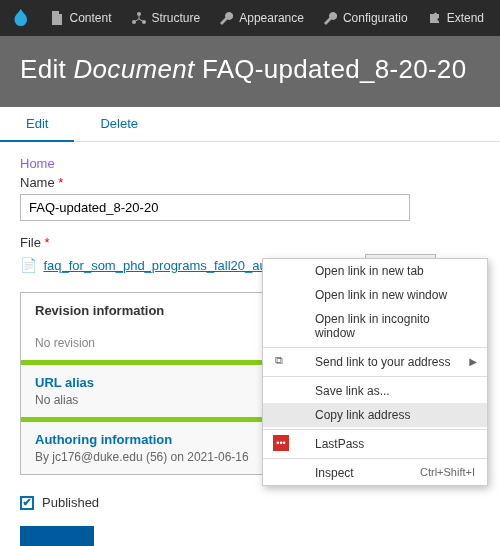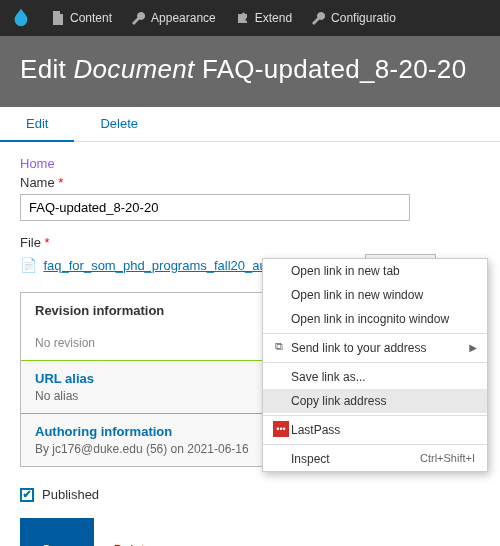--- a/index.html
+++ b/index.html
@@ -20,30 +20,30 @@
 .req{color:#e00}
 .name-input{width:390px;padding:5px 8px;border:1px solid #bbb;font-size:13px;margin-bottom:14px}
 .file-row{display:flex;align-items:center;gap:6px;margin-top:4px}
 .pdf-icon{color:#c00;font-size:14px}
 .file-link{color:#0071b3;text-decoration:underline;font-size:13px;cursor:pointer}
 .remove-btn{margin-left:10px;padding:3px 12px;border:1px solid #bbb;background:#f5f5f5;color:#444;font-size:12px;cursor:pointer}
 .panel{border:1px solid #bbb;margin-top:16px;width:440px}
 .panel-head{padding:10px 14px}
 .panel-head .pt{font-weight:600;font-size:13px}
 .panel-head .ps{color:#888;font-size:12px;margin-top:18px}
-.panel-sec{border-top:1px solid #84cc16;padding:10px 14px;background:#f8f8f8}
+.panel-sec{border-top:5px solid #84cc16;padding:10px 14px;background:#f8f8f8}
 .panel-sec .st{color:#0071b3;font-weight:600;font-size:13px;cursor:pointer}
 .panel-sec .ss{color:#666;font-size:12px;margin-top:3px}
 .published{display:flex;align-items:center;gap:8px;margin-top:20px}
 .checkbox{width:14px;height:14px;border:2px solid #0071b3;display:inline-flex;align-items:center;justify-content:center;color:#0071b3;font-size:11px;font-weight:bold}
 .actions{display:flex;align-items:center;gap:20px;margin-top:16px}
 .save-btn{background:#005a9e;color:#fff;border:none;padding:24px 22px;font-size:13px;cursor:pointer}
 .delete-link{color:#c00;font-size:13px;cursor:pointer}
 .context-menu{position:absolute;top:258px;left:262px;width:226px;background:#fff;border:1px solid #ccc;box-shadow:2px 3px 8px rgba(0,0,0,.25);font-size:12px;color:#333;z-index:10}
-.ctx-item{padding:5px 14px 5px 28px;cursor:default;position:relative}
+.ctx-item{padding:5px 14px 5px 52px;cursor:default;position:relative}
 .ctx-item.sel{background:#e8e8e8}
 .ctx-sep{height:1px;background:#ddd;margin:2px 0}
 .ctx-icon{position:absolute;left:12px;top:4px;color:#666;font-size:11px}
 .ctx-arrow{position:absolute;right:10px;top:6px;color:#666;font-size:10px}
 .ctx-short{position:absolute;right:12px;top:5px;color:#666;font-size:11px}
 .lp-icon{position:absolute;left:10px;top:3px;width:16px;height:16px;background:#d32d27;color:#fff;font-size:9px;display:flex;align-items:center;justify-content:center}
 </style>
 </head>
 <body>
 
@@ -54,41 +54,52 @@
   <div class="admin-item">
       <span class="admin-icon">
         <svg width="12" height="14" viewBox="0 0 12 14">
           <path fill="#aaa" d="M1 0h7l3 3v11H1zM8 0v3h3"></path>
         </svg>
       </span>
       <span>Content</span>
     </div>
   <div class="admin-item">
       <span class="admin-icon">
+        <svg width="14" height="12" viewBox="0 0 14 12">
+          <circle fill="#aaa" cx="7" cy="2" r="2"></circle>
+          <circle fill="#aaa" cx="2" cy="10" r="2"></circle>
+          <circle fill="#aaa" cx="12" cy="10" r="2"></circle>
+          <path stroke="#aaa" d="M7 4v3M7 7l-5 3M7 7l5 3"></path>
+        </svg>
+      </span>
+      <span>Structure</span>
+    </div>
+  <div class="admin-item">
+      <span class="admin-icon">
         <svg width="13" height="13" viewBox="0 0 13 13">
           <path fill="#aaa" d="M9 0a4 4 0 00-3.6 5.6L0 11l2 2 5.4-5.4A4 4 0 109 0z"></path>
         </svg>
       </span>
       <span>Appearance</span>
     </div>
   <div class="admin-item">
       <span class="admin-icon">
         <svg width="13" height="13" viewBox="0 0 13 13">
+          <path fill="#aaa" d="M9 0a4 4 0 00-3.6 5.6L0 11l2 2 5.4-5.4A4 4 0 109 0z"></path>
+        </svg>
+      </span>
+      <span>Configuratio</span>
+    </div>
+  <div class="admin-item">
+      <span class="admin-icon">
+        <svg width="13" height="13" viewBox="0 0 13 13">
           <path fill="#aaa" d="M2 2h4a1.5 1.5 0 113 0h2v4a1.5 1.5 0 100 3v2H2z"></path>
         </svg>
       </span>
       <span>Extend</span>
-    </div>
-  <div class="admin-item">
-      <span class="admin-icon">
-        <svg width="13" height="13" viewBox="0 0 13 13">
-          <path fill="#aaa" d="M9 0a4 4 0 00-3.6 5.6L0 11l2 2 5.4-5.4A4 4 0 109 0z"></path>
-        </svg>
-      </span>
-      <span>Configuratio</span>
     </div>
 </div>
 
 <div class="title-area">
   <h1><span>Edit </span><em>Document</em><span> FAQ-updated_8-20-20</span></h1>
 </div>
 
 <div class="tabs">
   <div class="tab active">Edit</div>
   <div class="tab">Delete</div>

